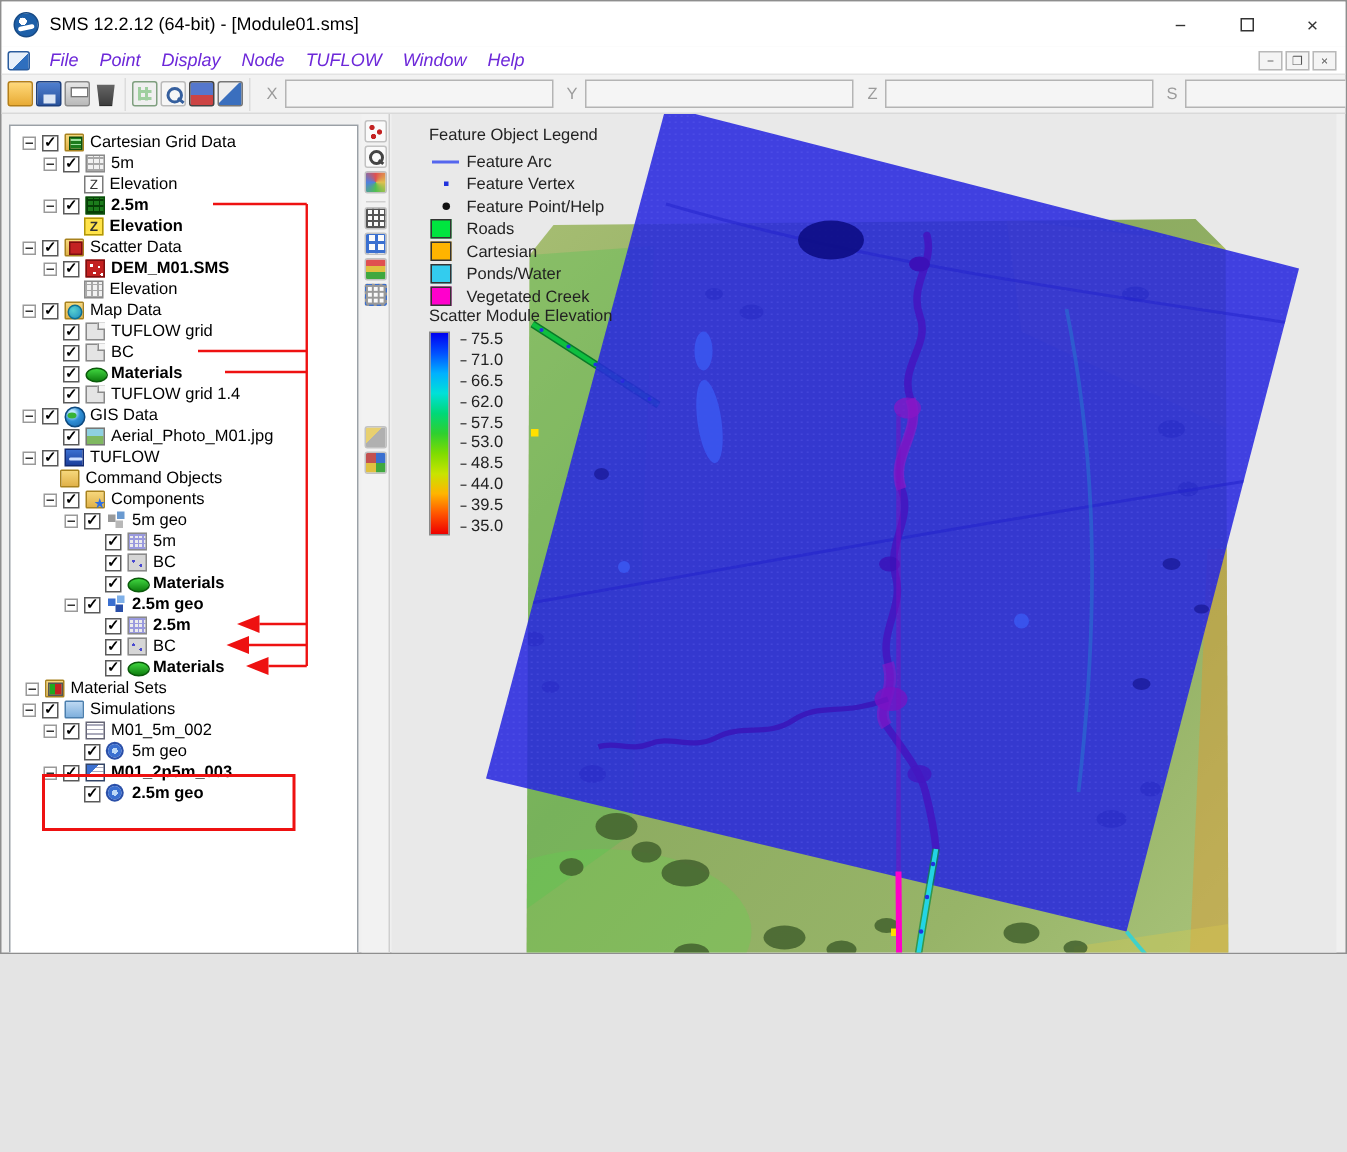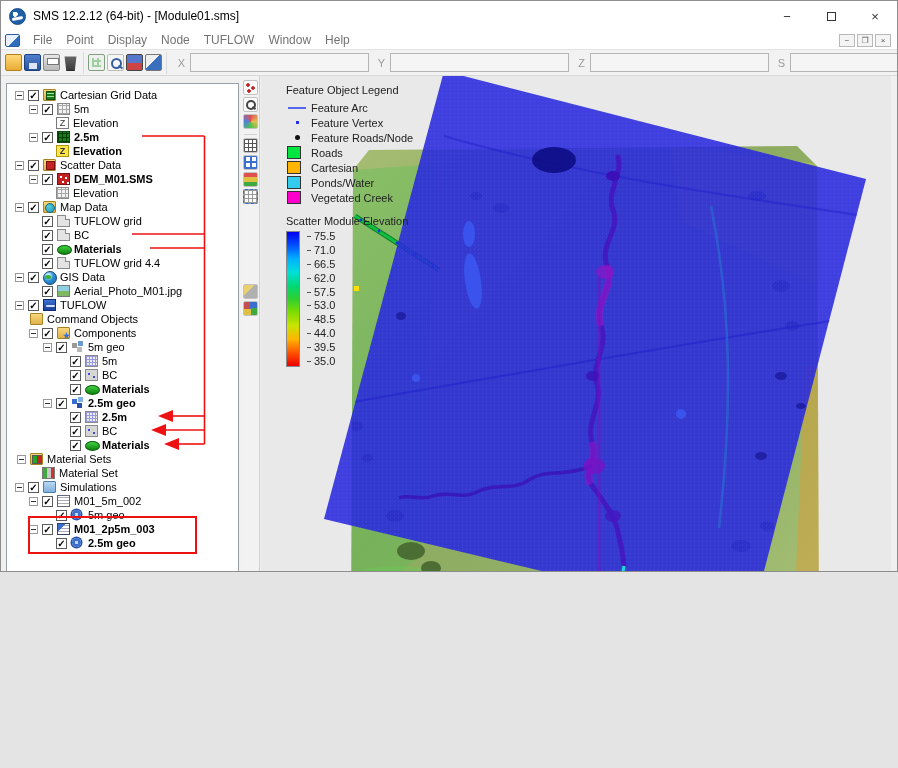--- a/index.html
+++ b/index.html
@@ -1,31 +1,31 @@
 <!DOCTYPE html>
 <html><head>
 <meta charset="utf-8">
 <style>
   * { margin:0; padding:0; box-sizing:border-box; }
   html,body { width:898px; height:768px; font-family:"Liberation Sans",sans-serif; background:#e4e4e4; }
-  .window { position:relative; width:898px; height:572px; background:#f0f0f0; border:1px solid #8e8e8e; overflow:hidden; }
+  .window { position:relative; width:898px; height:636px; background:#f0f0f0; border:1px solid #8e8e8e; overflow:hidden; }
 
   
   .titlebar { position:absolute; left:0; top:0; width:100%; height:30px; background:#ffffff; display:flex; align-items:center; }
   .app-logo { width:17px; height:17px; margin-left:8px; border-radius:50%; background:radial-gradient(circle at 35% 35%, #ffffff 0 18%, #1d5fa8 19% 100%); border:1px solid #174a85; position:relative; }
   .app-logo::after { content:""; position:absolute; left:2px; top:8px; width:11px; height:3px; background:#fff; border-radius:2px; transform:rotate(-12deg); }
   .title-text { font-size:12px; color:#000; margin-left:7px; }
   .win-btns { margin-left:auto; display:flex; height:100%; }
   .win-btn { width:44px; height:100%; display:flex; align-items:center; justify-content:center; font-size:13px; color:#333; }
   .win-btn .sq { width:9px; height:9px; border:1px solid #333; }
 
   
   .menubar { position:absolute; left:0; top:30px; width:100%; height:19px; background:#ffffff; border-bottom:1px solid #e3e3e3; display:flex; align-items:center; }
   .doc-logo { width:15px; height:13px; margin:0 6px 0 4px; background:linear-gradient(135deg,#e8f0fa 0 55%, #2f6fbe 56% 100%); border:1px solid #2a5c9e; border-radius:2px; }
-  .menu-item { font-size:12px; color:#737373; padding:0 7px; height:100%; display:flex; align-items:center; }
+  .menu-item { font-size:12px; color:#6d28d9; padding:0 7px; height:100%; display:flex; align-items:center;font-style:italic; }
   .mdi-btns { margin-left:auto; display:flex; gap:2px; margin-right:6px; }
   .mdi-btn { width:16px; height:13px; border:1px solid #b8b8b8; background:#f4f4f4; font-size:8px; color:#555; display:flex; align-items:center; justify-content:center; }
 
   
   .toolbar-top { position:absolute; left:0; top:49px; width:100%; height:26px; background:#f2f2f2; border-bottom:1px solid #d9d9d9; display:flex; align-items:center; }
   .tb-group { display:flex; gap:2px; padding:0 4px; border-right:1px solid #dcdcdc; height:22px; align-items:center; }
   .tbi { width:17px; height:17px; border-radius:2px; position:relative; }
   .tbi-open   { background:linear-gradient(180deg,#ffd97a,#e8ab35); border:1px solid #b47f19; }
   .tbi-save   { background:linear-gradient(180deg,#4f7fd0,#2a539c); border:1px solid #1d3f7c; }
   .tbi-save::after { content:""; position:absolute; left:4px; top:8px; width:8px; height:6px; background:#dce6f5; }
@@ -111,21 +111,21 @@
   .canvas { position:absolute; left:260px; top:75px; width:630px; height:648px; background:#e9e9e9; overflow:hidden; }
   .canvas svg.map { position:absolute; left:0; top:0; }
   .map-legend { position:absolute; left:25px; top:8px; width:170px; z-index:10; }
   .leg-title { font-size:11px; color:#222; margin-bottom:4px; }
   .leg-item { display:flex; align-items:center; height:15px; font-size:11px; color:#222; }
   .leg-sym { width:22px; display:flex; justify-content:center; align-items:center; flex:none; margin-right:3px; }
   .leg-line { width:18px; height:2px; }
   .leg-sdot { width:3px; height:3px; }
   .leg-dot { width:5px; height:5px; border-radius:50%; }
   .leg-swatch { width:14px; height:13px; border:1px solid #333; flex:none; margin-right:10px; margin-left:1px; }
-  .ramp-wrap { margin-top:10px; }
+  .ramp-wrap { }
   .ramp-body { display:flex; margin-top:3px; }
   .ramp-bar { width:14px; height:136px; border:1px solid #888; flex:none; }
   .ramp-ticks { display:flex; flex-direction:column; justify-content:space-between; padding:0 0 0 7px; height:136px; }
   .ramp-tick { font-size:11px; color:#222; line-height:11px; display:flex; align-items:center; }
   .ramp-tick::before { content:""; width:4px; height:1px; background:#555; margin-right:3px; }
 
   
   .statusbar { position:absolute; left:0; top:723px; width:100%; height:17px; background:#f0f0f0; border-top:1px solid #c6c6c6; font-size:11px; color:#333; }
   .status-coords { position:absolute; left:262px; top:2px; }
   .status-div1 { position:absolute; left:258px; top:0; width:1px; height:17px; background:#c6c6c6; }
@@ -290,41 +290,41 @@
         <div class="tree-row bold" style="padding-left: 22px;">
           <span class="expand-spacer"></span>
           <span class="cbx">✓</span>
           <span class="ti ti-oval-green"></span>
           <span class="tree-label">Materials</span>
         </div>
         <div class="tree-row" style="padding-left: 22px;">
           <span class="expand-spacer"></span>
           <span class="cbx">✓</span>
           <span class="ti ti-map-sheet"></span>
-          <span class="tree-label">TUFLOW grid 4.4</span>
+          <span class="tree-label">TUFLOW grid 1.4</span>
         </div>
         <div class="tree-row" style="padding-left: 8px;">
           <span class="expand-box"></span>
           <span class="cbx">✓</span>
           <span class="ti ti-globe"></span>
           <span class="tree-label">GIS Data</span>
         </div>
         <div class="tree-row" style="padding-left: 22px;">
           <span class="expand-spacer"></span>
           <span class="cbx">✓</span>
           <span class="ti ti-image"></span>
           <span class="tree-label">Aerial_Photo_M01.jpg</span>
         </div>
         <div class="tree-row" style="padding-left: 8px;">
           <span class="expand-box"></span>
           <span class="cbx">✓</span>
           <span class="ti ti-tuflow"></span>
           <span class="tree-label">TUFLOW</span>
         </div>
-        <div class="tree-row" style="padding-left: 10px;">
+        <div class="tree-row" style="padding-left: 20px;">
           <span class="expand-spacer"></span>
           <span class="ti ti-folder"></span>
           <span class="tree-label">Command Objects</span>
         </div>
         <div class="tree-row" style="padding-left: 22px;">
           <span class="expand-box"></span>
           <span class="cbx">✓</span>
           <span class="ti ti-folder-comp"></span>
           <span class="tree-label">Components</span>
         </div>
@@ -373,25 +373,20 @@
         <div class="tree-row bold" style="padding-left: 50px;">
           <span class="expand-spacer"></span>
           <span class="cbx">✓</span>
           <span class="ti ti-mat-green"></span>
           <span class="tree-label">Materials</span>
         </div>
         <div class="tree-row" style="padding-left: 10px;">
           <span class="expand-box"></span>
           <span class="ti ti-folder-mat"></span>
           <span class="tree-label">Material Sets</span>
-        </div>
-        <div class="tree-row" style="padding-left: 22px;">
-          <span class="expand-spacer"></span>
-          <span class="ti ti-matset"></span>
-          <span class="tree-label">Material Set</span>
         </div>
         <div class="tree-row" style="padding-left: 8px;">
           <span class="expand-box"></span>
           <span class="cbx">✓</span>
           <span class="ti ti-folder-sim"></span>
           <span class="tree-label">Simulations</span>
         </div>
         <div class="tree-row" style="padding-left: 22px;">
           <span class="expand-box"></span>
           <span class="cbx">✓</span>
@@ -576,21 +571,21 @@
           <div class="leg-item">
             <span class="leg-sym">
               <span class="leg-sdot" style="background: rgb(34, 51, 221);"></span>
             </span>
             <span>Feature Vertex</span>
           </div>
           <div class="leg-item">
             <span class="leg-sym">
               <span class="leg-dot" style="background: rgb(17, 17, 17);"></span>
             </span>
-            <span>Feature Roads/Node</span>
+            <span>Feature Point/Help</span>
           </div>
           <div class="leg-item">
             <span class="leg-swatch" style="background: rgb(0, 229, 63);"></span>
             <span>Roads</span>
           </div>
           <div class="leg-item">
             <span class="leg-swatch" style="background: rgb(255, 180, 0);"></span>
             <span>Cartesian</span>
           </div>
           <div class="leg-item">

